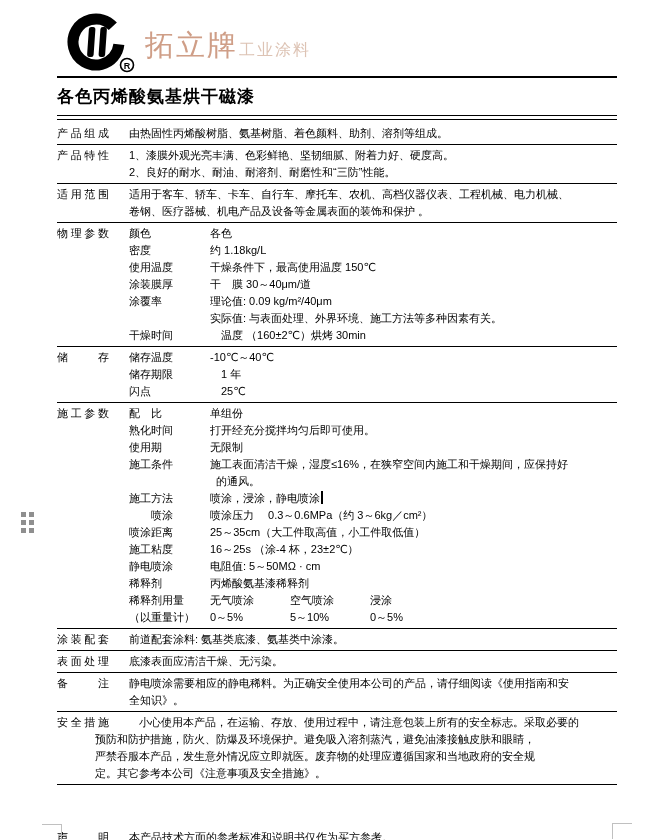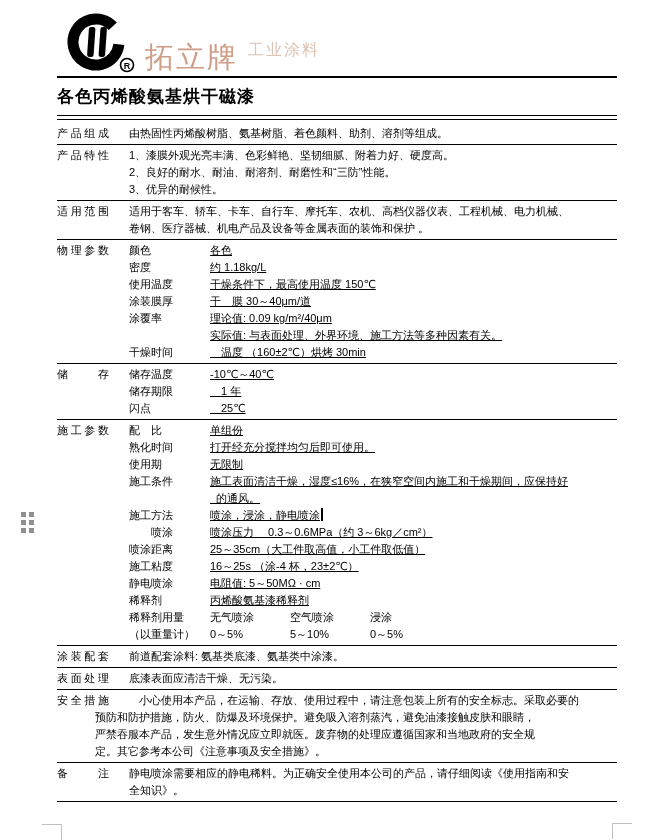--- a/index.html
+++ b/index.html
@@ -5,38 +5,38 @@
   * { margin:0; padding:0; box-sizing:border-box; }
   html,body { background:#ffffff; }
   .page {
     position:relative; width:670px; height:840px; background:#fff;
     font-family:"Liberation Sans","DejaVu Sans",sans-serif; color:#000; overflow:hidden;
   }
   .doc { position:absolute; left:57px; top:12px; width:560px; }
   
   .hdr { position:relative; height:64px; }
   .logo { position:absolute; left:5px; top:1px; }
-  .brand { position:absolute; left:88px; top:14px; font-size:29px; letter-spacing:2px; color:#cf9e87;margin-top:12px; }
-  .brand-sub { position:absolute; left:191px; top:28px; font-size:16px; letter-spacing:2px; color:#ddc3b4; }
+  .brand { position:absolute; left:88px; top:14px; font-size:29px; letter-spacing:2px; color:#cf9e87; }
+  .brand-sub { position:absolute; left:182px; top:28px; font-size:16px; letter-spacing:2px; color:#ddc3b4; }
   .hdr-rule { border-top:2px solid #000; }
   .title { text-align:left; font-weight:bold; font-size:17px; letter-spacing:1px; padding:7px 0 7px; }
   .dbl-rule { height:5px; border-top:1px solid #000; border-bottom:1px solid #000; margin-bottom:3px; }
   
   .row { display:flex; border-bottom:1.5px solid #000; padding:2px 0 2px; font-size:11px; line-height:17px; }
   .row:last-child { border-bottom:none;margin-top:42px; }
   .c1 { width:72px; flex:none; }
   .lab { display:inline-block; width:52px; text-align:justify; text-align-last:justify; white-space:normal; }
   .body { flex:1; min-width:0; }
   .body.hang { margin-left:-34px; }
   .line { white-space:pre; }
   .line.indent { padding-left:44px; }
   .pline { display:flex; }
   .c2 { width:81px; flex:none; white-space:pre; }
   .pv { flex:1; min-width:0; white-space:pre; }
-  .vline { white-space:pre;text-decoration:underline; }
+  .vline { white-space:pre; }
   .col { display:inline-block; width:80px; white-space:pre; }
   .caret { display:inline-block; width:2px; height:13px; background:#000; vertical-align:-2px; margin-left:1px; }
   
   .side-handle { position:absolute; left:21px; top:512px; width:13px; height:21px;
     display:grid; grid-template-columns:5px 5px; grid-auto-rows:5px; gap:3px; }
   .side-handle i { background:#8f8f8f; display:block; }
   .corner { position:absolute; width:20px; height:16px; }
   .corner.bl { left:42px; top:824px; border-top:1px solid #c0c0c0; border-right:1px solid #c0c0c0; }
   .corner.br { left:612px; top:823px; border-top:1px solid #c0c0c0; border-left:1px solid #c0c0c0; }
 </style>
@@ -79,21 +79,20 @@
           <div class="c1"><span class="lab">产品组成</span></div>
           <div class="body">
             <div class="line">由热固性丙烯酸树脂、氨基树脂、着色颜料、助剂、溶剂等组成。</div>
           </div>
         </div>
         <div class="row">
           <div class="c1"><span class="lab">产品特性</span></div>
           <div class="body">
             <div class="line">1、漆膜外观光亮丰满、色彩鲜艳、坚韧细腻、附着力好、硬度高。</div>
             <div class="line">2、良好的耐水、耐油、耐溶剂、耐磨性和“三防”性能。</div>
-            <div class="line">3、优异的耐候性。</div>
           </div>
         </div>
         <div class="row">
           <div class="c1"><span class="lab">适用范围</span></div>
           <div class="body">
             <div class="line">适用于客车、轿车、卡车、自行车、摩托车、农机、高档仪器仪表、工程机械、电力机械、</div>
             <div class="line">卷钢、医疗器械、机电产品及设备等金属表面的装饰和保护 。</div>
           </div>
         </div>
         <div class="row">
@@ -198,39 +197,39 @@
         <div class="row">
           <div class="c1"><span class="lab">涂装配套</span></div>
           <div class="body">
             <div class="line">前道配套涂料: 氨基类底漆、氨基类中涂漆。</div>
           </div>
         </div>
         <div class="row">
           <div class="c1"><span class="lab">表面处理</span></div>
           <div class="body">
             <div class="line">底漆表面应清洁干燥、无污染。</div>
+          </div>
+        </div>
+        <div class="row">
+          <div class="c1"><span class="lab">备注</span></div>
+          <div class="body">
+            <div class="line">静电喷涂需要相应的静电稀料。为正确安全使用本公司的产品，请仔细阅读《使用指南和安</div>
+            <div class="line">全知识》。</div>
           </div>
         </div>
         <div class="row">
           <div class="c1"><span class="lab">安全措施</span></div>
           <div class="body hang">
             <div class="line indent">小心使用本产品，在运输、存放、使用过程中，请注意包装上所有的安全标志。采取必要的</div>
             <div class="line">预防和防护措施，防火、防爆及环境保护。避免吸入溶剂蒸汽，避免油漆接触皮肤和眼睛，</div>
             <div class="line">严禁吞服本产品，发生意外情况应立即就医。废弃物的处理应遵循国家和当地政府的安全规</div>
             <div class="line">定。其它参考本公司《注意事项及安全措施》。</div>
           </div>
         </div>
         <div class="row">
-          <div class="c1"><span class="lab">备注</span></div>
-          <div class="body">
-            <div class="line">静电喷涂需要相应的静电稀料。为正确安全使用本公司的产品，请仔细阅读《使用指南和安</div>
-            <div class="line">全知识》。</div>
-          </div>
-        </div>
-        <div class="row">
           <div class="c1"><span class="lab">声明</span></div>
           <div class="body">
             <div class="line">本产品技术方面的参考标准和说明书仅作为买方参考。</div>
           </div>
         </div>
       </div>
 
   </div>
 
   <div class="corner bl"></div>

